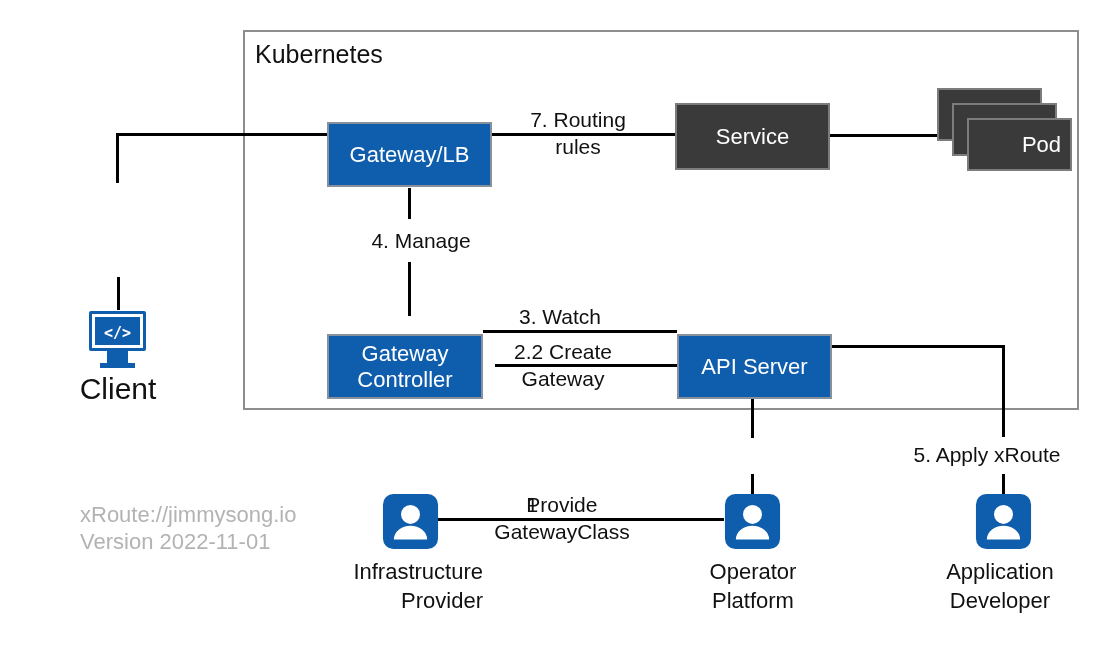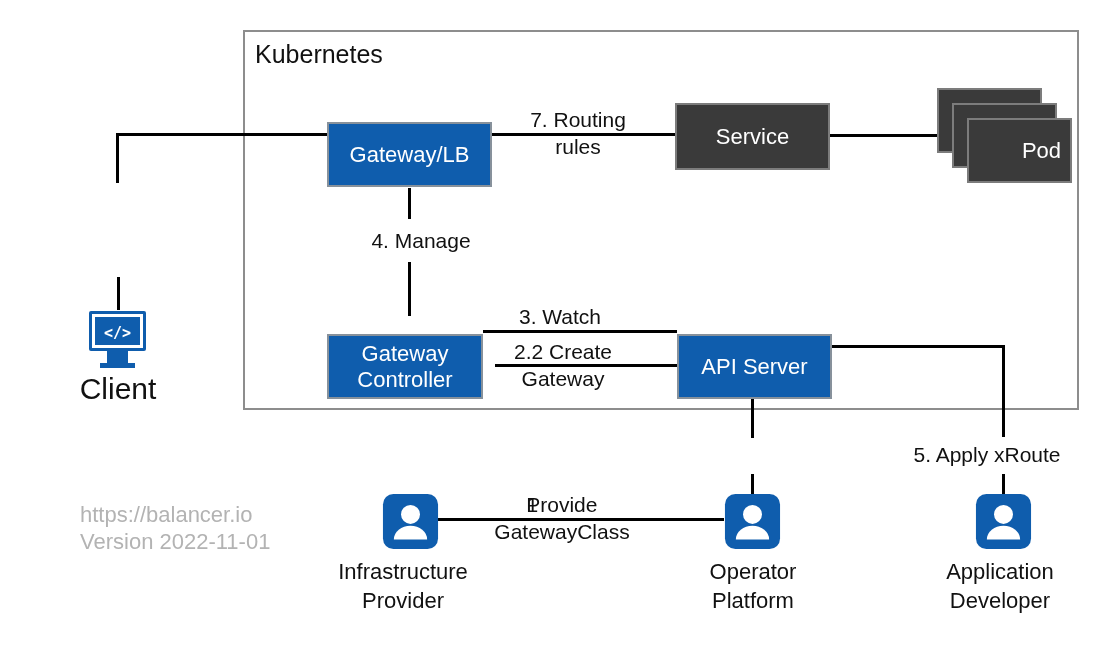--- a/index.html
+++ b/index.html
@@ -15,21 +15,21 @@
     position:absolute;left:255px;top:40px;font-size:25px;color:#111;
   }
   .hl{position:absolute;height:3px;background:#000;}
   .vl{position:absolute;width:3px;background:#000;}
   .node{
     position:absolute;display:flex;align-items:center;justify-content:center;
     color:#fff;font-size:22px;text-align:center;box-sizing:border-box;line-height:26px;
   }
   .node.blue{background:#0f5dad;border:2px solid #87919b;margin-top:19px;}
   .node.dark{background:#3a3a3a;border:2px solid #7c7c7c;}
-  .pod-rect{position:absolute;width:105px;height:65px;background:#3a3a3a;border:2px solid #7c7c7c;box-sizing:border-box;padding-left:44px;}
+  .pod-rect{position:absolute;width:105px;height:53px;background:#3a3a3a;border:2px solid #7c7c7c;box-sizing:border-box;padding-left:44px;}
   .lbl{
     position:absolute;font-size:21px;line-height:27px;text-align:center;color:#111;
     white-space:nowrap;
   }
   .lbl div{white-space:nowrap;}
   .req-lbl{line-height:28px;}
   .actor-lbl{font-size:22px;line-height:29px;}
   .client-lbl{font-size:30px;}
   .watermark{
     position:absolute;left:80px;top:501px;font-size:22px;line-height:27px;
@@ -119,21 +119,21 @@
     <rect x="18" y="40" width="21" height="12" fill="#0f5dad"></rect>
     <rect x="11" y="52" width="35" height="5" fill="#0f5dad"></rect>
   </svg>
   <div class="lbl client-lbl" style="left:58px;top:375px;width:120px;">Client</div>
 
   <svg class="icon" style="left:382px;top:493px;" width="57" height="57" viewBox="0 0 60 60">
     <rect x="1" y="1" width="58" height="58" rx="11" fill="#0f5dad"></rect>
     <circle cx="30" cy="22.5" r="10" fill="#ffffff"></circle>
     <path d="M12.5 49 a17.5 14.5 0 0 1 35 0 z" fill="#ffffff"></path>
   </svg>
-  <div class="lbl actor-lbl" style="left:323px;top:557px;width:160px;">
+  <div class="lbl actor-lbl" style="left:323px;top:557px;width:160px;text-align:right;">
     <div>Infrastructure</div>
     <div>Provider</div>
   </div>
 
   <svg class="icon" style="left:724px;top:493px;" width="57" height="57" viewBox="0 0 60 60">
     <rect x="1" y="1" width="58" height="58" rx="11" fill="#0f5dad"></rect>
     <circle cx="30" cy="22.5" r="10" fill="#ffffff"></circle>
     <path d="M12.5 49 a17.5 14.5 0 0 1 35 0 z" fill="#ffffff"></path>
   </svg>
   <div class="lbl actor-lbl" style="left:673px;top:557px;width:160px;">
@@ -145,17 +145,17 @@
     <rect x="1" y="1" width="58" height="58" rx="11" fill="#0f5dad"></rect>
     <circle cx="30" cy="22.5" r="10" fill="#ffffff"></circle>
     <path d="M12.5 49 a17.5 14.5 0 0 1 35 0 z" fill="#ffffff"></path>
   </svg>
   <div class="lbl actor-lbl" style="left:920px;top:557px;width:160px;">
     <div>Application</div>
     <div>Developer</div>
   </div>
 
   <div class="watermark">
-    <div>https://balancer.io</div>
+    <div>xRoute://jimmysong.io</div>
     <div>Version 2022-11-01</div>
   </div>
 
 </div>
 
 </body></html>

